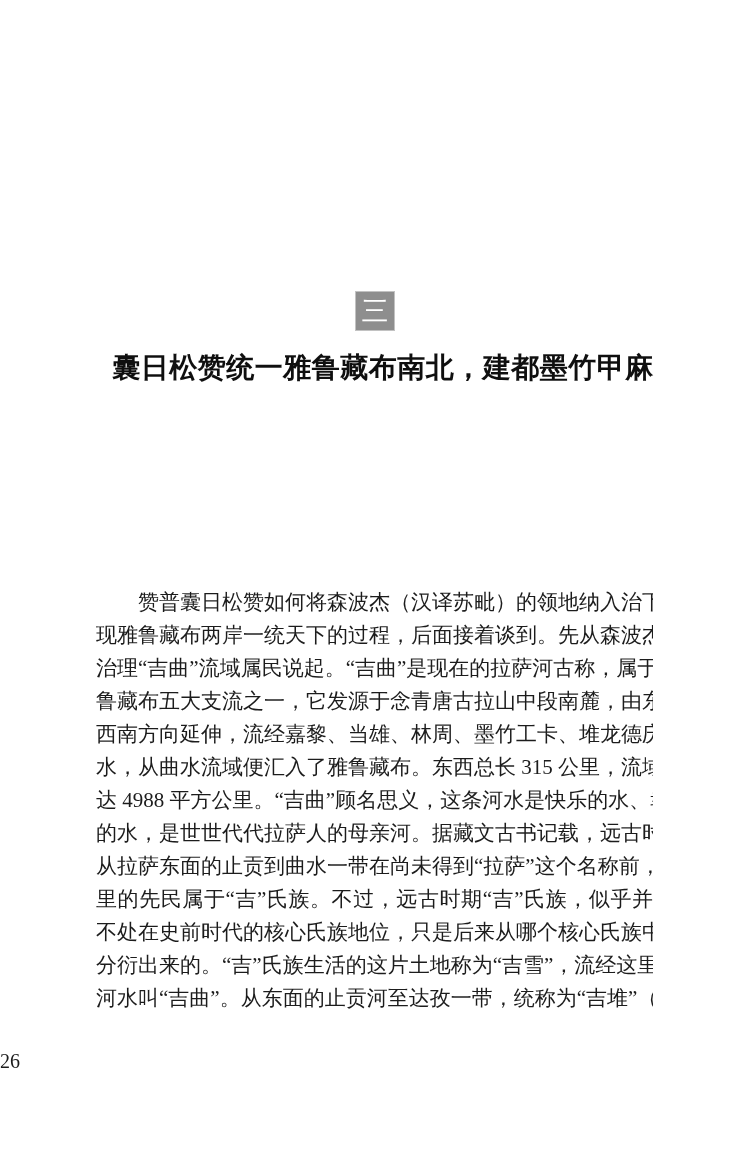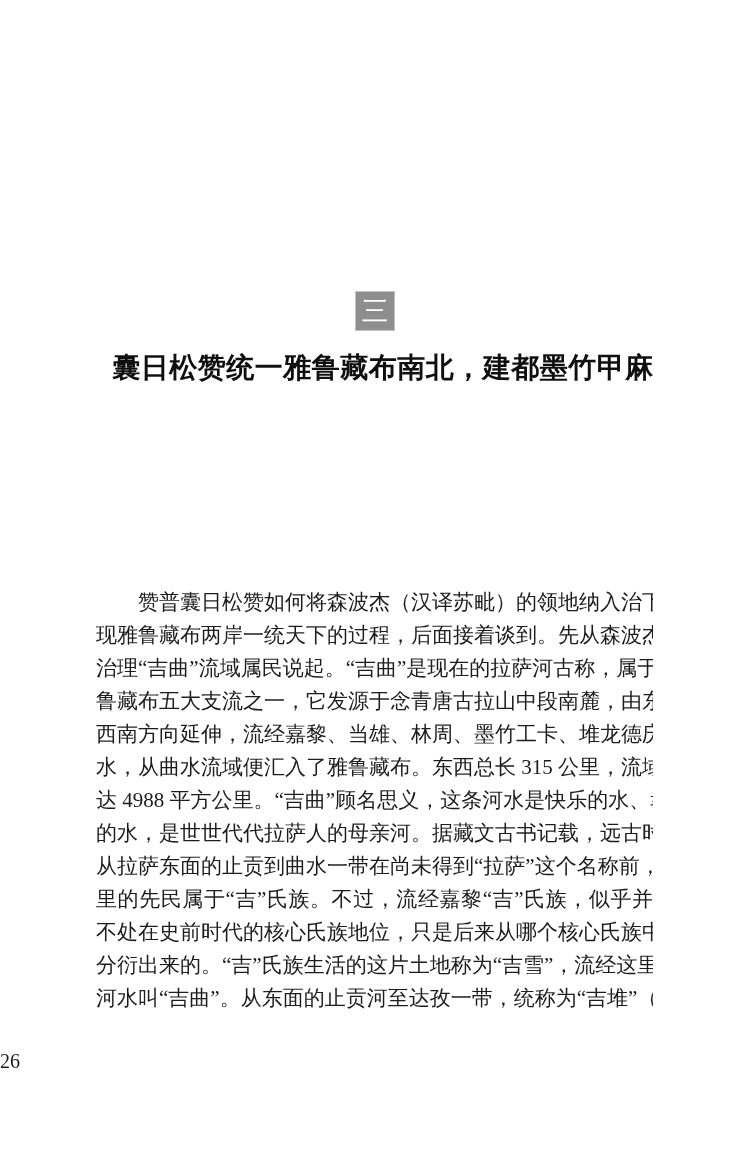--- a/index.html
+++ b/index.html
@@ -98,21 +98,21 @@
   <div class="body-text">
     <div class="line first">赞普囊日松赞如何将森波杰（汉译苏毗）的领地纳入治下，实</div>
     <div class="line">现雅鲁藏布两岸一统天下的过程，后面接着谈到。先从森波杰如何</div>
     <div class="line">治理“吉曲”流域属民说起。“吉曲”是现在的拉萨河古称，属于雅</div>
     <div class="line">鲁藏布五大支流之一，它发源于念青唐古拉山中段南麓，由东北向</div>
     <div class="line">西南方向延伸，流经嘉黎、当雄、林周、墨竹工卡、堆龙德庆、曲</div>
     <div class="line">水，从曲水流域便汇入了雅鲁藏布。东西总长 315 公里，流域面积</div>
     <div class="line">达 4988 平方公里。“吉曲”顾名思义，这条河水是快乐的水、幸福</div>
     <div class="line">的水，是世世代代拉萨人的母亲河。据藏文古书记载，远古时期，</div>
     <div class="line">从拉萨东面的止贡到曲水一带在尚未得到“拉萨”这个名称前，这</div>
-    <div class="line">里的先民属于“吉”氏族。不过，流经嘉黎“吉”氏族，似乎并</div>
+    <div class="line">里的先民属于“吉”氏族。不过，远古时期“吉”氏族，似乎并</div>
     <div class="line">不处在史前时代的核心氏族地位，只是后来从哪个核心氏族中逐步</div>
     <div class="line">分衍出来的。“吉”氏族生活的这片土地称为“吉雪”，流经这里的</div>
     <div class="line last">河水叫“吉曲”。从东面的止贡河至达孜一带，统称为“吉堆”（上</div>
   </div>
 
   <div class="page-number">26</div>
 
 </div>
 
 </body></html>

